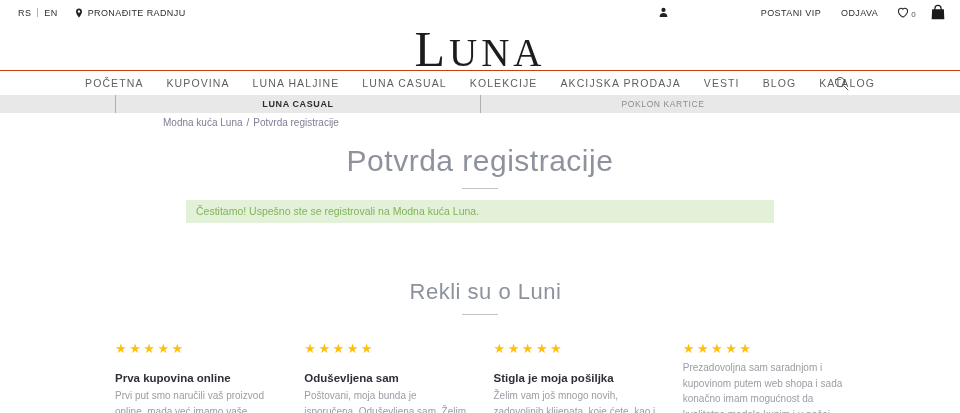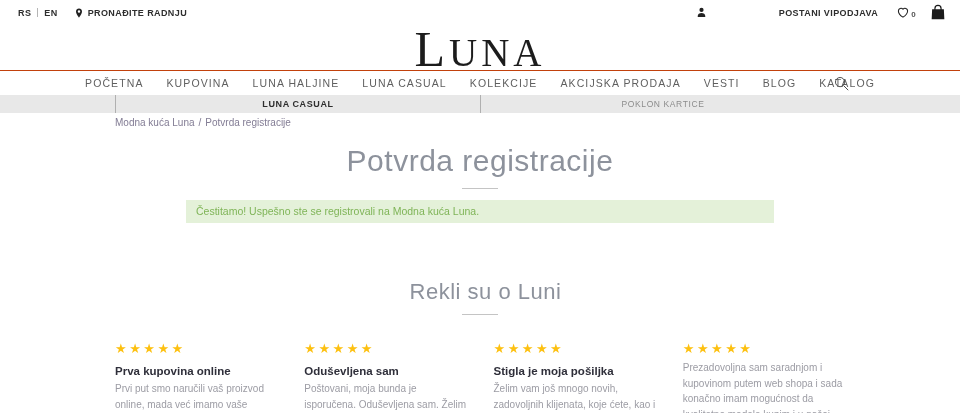--- a/index.html
+++ b/index.html
@@ -2,29 +2,29 @@
 <html><head>
 <meta charset="utf-8">
 <style>
   * { margin:0; padding:0; box-sizing:border-box; }
   html,body { width:960px; height:413px; overflow:hidden; background:#fff;
     font-family:"Liberation Sans", sans-serif; }
 
   
   .topbar { display:flex; justify-content:space-between; align-items:center;
     height:23px; padding:2px 14px 0 18px; font-size:9px; letter-spacing:.4px;
-    color:#2e2e2e;font-weight:bold; }
+    color:#2e2e2e; }
   .topbar-left, .topbar-right { display:flex; align-items:center; }
   .lang { display:flex; align-items:center; gap:6px; }
   .lang a { color:#2e2e2e; text-decoration:none; cursor:pointer; }
   .lang-sep { width:1px; height:9px; background:#b5b5b5; display:inline-block; }
   .store-link { display:flex; align-items:center; gap:4px; margin-left:16px; cursor:pointer; }
   .topbar-right { gap:0; }
   .account-icon { margin-right:72px; cursor:pointer; display:flex; }
-  .top-link { cursor:pointer; color:#2e2e2e; text-decoration:none; }
+  .top-link { margin-left:20px; cursor:pointer; color:#2e2e2e; text-decoration:none; }
   .wishlist { display:flex; align-items:flex-end; margin-left:18px; cursor:pointer; }
   .wishlist-count { font-size:8px; color:#555; margin-left:1px; }
   .cart { margin-left:14px; cursor:pointer; display:flex; }
 
   
   .logo-row { text-align:center; height:47px; }
   .logo { font-family:"Liberation Serif", serif; color:#1c1c1c; letter-spacing:4px;
     cursor:pointer; line-height:52px; display:inline-block; }
   .logo .cap { font-size:50px; }
   .logo .rest { font-size:39px; }
@@ -40,40 +40,40 @@
   
   .infobar { background:#e8e8e8; height:18px; }
   .infobar-inner { width:730px; margin:0 auto; height:18px; display:flex; align-items:stretch; }
   .infobar-item { flex:1; display:flex; align-items:center; justify-content:center;
     font-size:8.5px; letter-spacing:.6px; color:#8c8c8c; text-transform:uppercase; cursor:pointer; }
   .infobar-item.mid { border-left:1px solid #b0b0b0; border-right:1px solid #b0b0b0;
     font-weight:bold; color:#2e2e2e; font-size:9px; }
 
   
   .crumb-row { width:730px; margin:0 auto; padding-top:4px; font-size:10px; color:#827c94; }
-  .crumb-row a { color:#827c94; text-decoration:none; cursor:pointer; }
+  .crumb-row a { color:#827c94; text-decoration:none; cursor:pointer;margin-left:48px; }
   .crumb-sep { margin:0 4px; }
 
   
   .page-title { margin-top:16px; text-align:center; font-size:30px; font-weight:300;
     color:#8d929c; letter-spacing:.5px; }
   .title-rule { width:36px; height:1px; background:#c4c4c4; margin:10px auto 0; }
 
   
   .alert { width:588px; margin:11px auto 0; background:#e4f1d9; color:#7fb457;
     font-size:10.5px; padding:5px 10px 6px; border-radius:0; }
 
   
   .reviews-title { margin-top:56px; text-align:center; font-size:22px; font-weight:300;
     color:#8d929c; letter-spacing:.5px;padding-left:11px; }
   .reviews-rule { width:36px; height:1px; background:#c4c4c4; margin:9px auto 0; }
   .reviews { width:730px; margin:27px auto 0; display:grid;
     grid-template-columns:repeat(4,1fr); column-gap:27px; }
   .stars { color:#fdc010; font-size:13px; letter-spacing:2.5px; line-height:14px; }
-  .review-heading { margin-top:9px; font-size:11.5px; font-weight:bold; color:#2f2f3a; }
+  .review-heading { margin-top:16px; font-size:11.5px; font-weight:bold; color:#2f2f3a; }
   .review-text { margin-top:4px; font-size:10px; line-height:15.5px; color:#9c9ca4; }
 </style>
 </head>
 <body>
 
 <div class="topbar">
   <div class="topbar-left">
     <span class="lang">
       <a>RS</a>
       <span class="lang-sep"></span>

